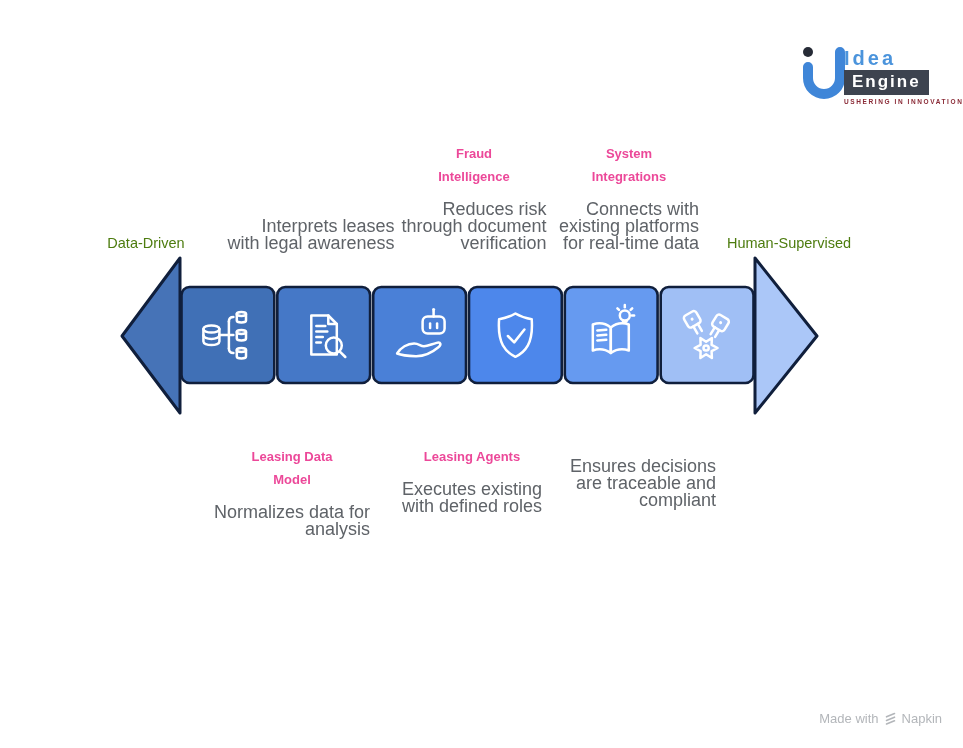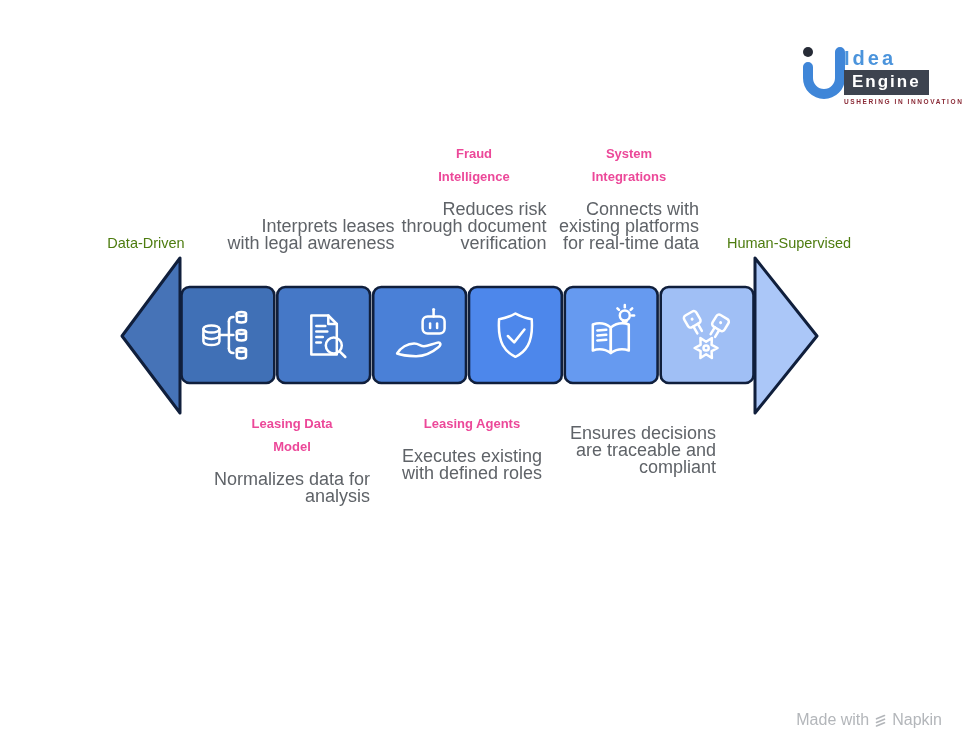--- a/index.html
+++ b/index.html
@@ -11,41 +11,41 @@
   .logo-mark{width:52px;height:62px;}
   .logo-text{display:flex;flex-direction:column;align-items:flex-start;margin-left:-6px;margin-top:6px;}
   .logo-idea{font-size:20px;font-weight:bold;letter-spacing:3px;line-height:20px;}
   .logo-usher{color:#ffffff;font-size:17px;font-weight:bold;letter-spacing:2px;
               padding:2px 8px 3px;margin-top:2px;}
   .logo-tagline{font-size:6.5px;font-weight:bold;letter-spacing:1.6px;margin-top:3px;white-space:nowrap;}
 
   
   .tblock{position:absolute;bottom:496px;width:220px;display:flex;flex-direction:column;
           align-items:center;text-align:center;}
-  .bblock{position:absolute;top:412px;width:220px;display:flex;flex-direction:column;
+  .bblock{position:absolute;top:445px;width:220px;display:flex;flex-direction:column;
           align-items:center;text-align:center;}
   .tb0{left:201px}.tb1{left:364px}.tb2{left:519px}
   .bb0{left:182px}.bb1{left:362px}.bb2{left:533px}
   .h{font-size:13px;font-weight:bold;line-height:23px;color:#ec4899;white-space:pre-line;}
   .d{font-size:18px;line-height:17px;color:#5f6368;white-space:pre-line;margin-top:13px;text-align:right;}
 
   .side-label{position:absolute;bottom:496px;width:180px;text-align:center;
               font-size:14.5px;line-height:18px;color:#4d7c0f;}
   .sl-left{left:56px}.sl-right{left:699px}
 
   
   .arrow{position:absolute;left:108px;top:250px;}
   .outlined{stroke-width:3;stroke-linejoin:round;}
   .seg{stroke-width:2.6;stroke-linejoin:round;}
   .icon{stroke:#ffffff;stroke-width:2.5;fill:none;stroke-linecap:round;stroke-linejoin:round;}
   .icon .fillw{fill:#ffffff;stroke:none;}
 
   
   .madewith{position:absolute;top:711px;right:21px;display:flex;align-items:center;gap:5px;
-            font-size:16px;color:#b3b6ba;}
+            font-size:13px;color:#b3b6ba;}
   .napkin-glyph{stroke:#b3b6ba;stroke-width:1.6;stroke-linecap:round;fill:none;}
 </style>
 </head>
 <body>
 
 <div class="stage">
 
   <div class="logo">
     <svg class="logo-mark" viewBox="0 0 52 62">
       <circle cx="10" cy="9" r="5" fill="#262b36"></circle>

